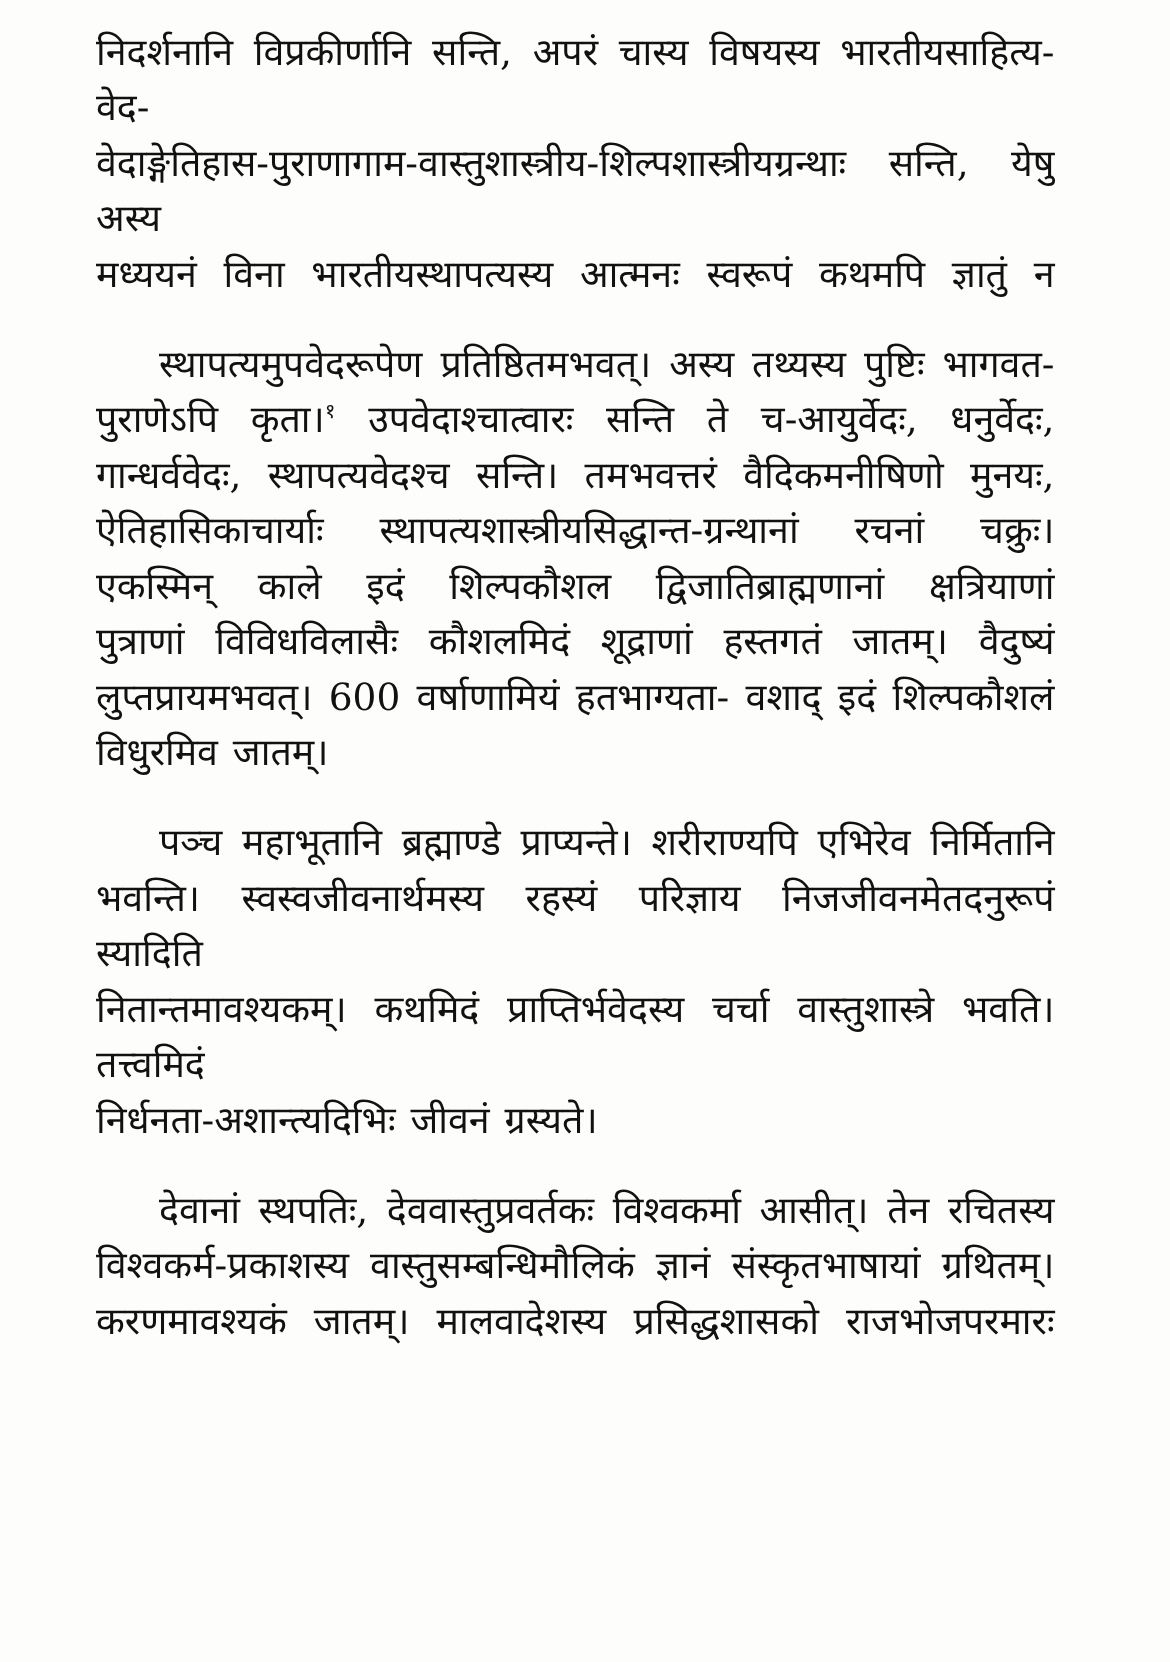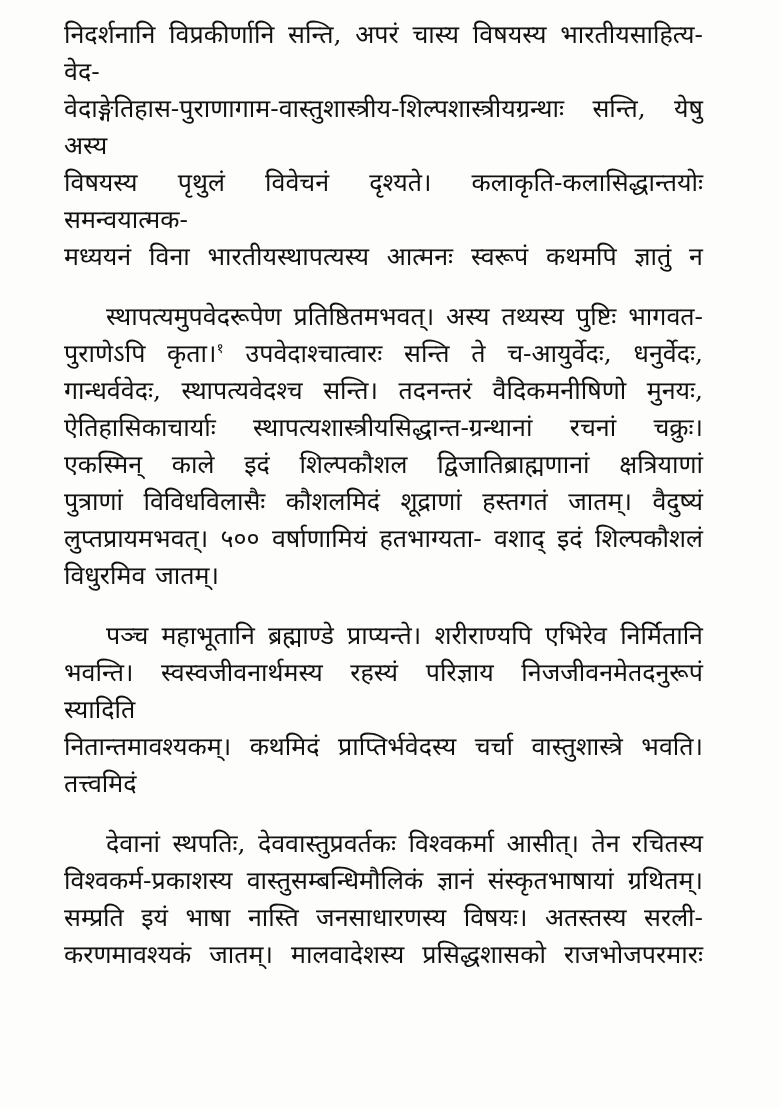--- a/index.html
+++ b/index.html
@@ -43,45 +43,44 @@
   }
 </style>
 </head>
 <body>
 
 <div class="page">
 
   <div class="para">
     <div class="line first">निदर्शनानि विप्रकीर्णानि सन्ति, अपरं चास्य विषयस्य भारतीयसाहित्य-वेद-</div>
     <div class="line">वेदाङ्गेतिहास-पुराणागाम-वास्तुशास्त्रीय-शिल्पशास्त्रीयग्रन्थाः सन्ति, येषु अस्य</div>
-    <div class="line">विषयस्य पृथुलं विवेचनं दृश्यते। कलाकृति-कलासिद्धान्तयोः समन्वयात्मक-</div>
     <div class="line">मध्ययनं विना भारतीयस्थापत्यस्य आत्मनः स्वरूपं कथमपि ज्ञातुं न</div>
   </div>
 
   <div class="para indent">
     <div class="line first">स्थापत्यमुपवेदरूपेण प्रतिष्ठितमभवत्। अस्य तथ्यस्य पुष्टिः भागवत-</div>
     <div class="line">
       <span>पुराणेऽपि कृता।</span><sup class="fn">१</sup>
       <span>उपवेदाश्चात्वारः सन्ति ते च-आयुर्वेदः, धनुर्वेदः,</span>
     </div>
-    <div class="line">गान्धर्ववेदः, स्थापत्यवेदश्च सन्ति। तदनन्तरं वैदिकमनीषिणो मुनयः,</div>
+    <div class="line">गान्धर्ववेदः, स्थापत्यवेदश्च सन्ति। तमभवत्तरं वैदिकमनीषिणो मुनयः,</div>
     <div class="line">ऐतिहासिकाचार्याः स्थापत्यशास्त्रीयसिद्धान्त-ग्रन्थानां रचनां चक्रुः।</div>
     <div class="line">एकस्मिन् काले इदं शिल्पकौशल द्विजातिब्राह्मणानां क्षत्रियाणां</div>
     <div class="line">पुत्राणां विविधविलासैः कौशलमिदं शूद्राणां हस्तगतं जातम्। वैदुष्यं</div>
-    <div class="line">लुप्तप्रायमभवत्। ५०० वर्षाणामियं हतभाग्यता- वशाद् इदं शिल्पकौशलं</div>
+    <div class="line">लुप्तप्रायमभवत्। 600 वर्षाणामियं हतभाग्यता- वशाद् इदं शिल्पकौशलं</div>
     <div class="line last">विधुरमिव जातम्।</div>
   </div>
 
   <div class="para indent">
     <div class="line first">पञ्च महाभूतानि ब्रह्माण्डे प्राप्यन्ते। शरीराण्यपि एभिरेव निर्मितानि</div>
     <div class="line">भवन्ति। स्वस्वजीवनार्थमस्य रहस्यं परिज्ञाय निजजीवनमेतदनुरूपं स्यादिति</div>
     <div class="line">नितान्तमावश्यकम्। कथमिदं प्राप्तिर्भवेदस्य चर्चा वास्तुशास्त्रे भवति। तत्त्वमिदं</div>
+    <div class="line last">निर्धनता-अशान्त्यदिभिः जीवनं ग्रस्यते।</div>
   </div>
 
   <div class="para indent">
     <div class="line first">देवानां स्थपतिः, देववास्तुप्रवर्तकः विश्वकर्मा आसीत्। तेन रचितस्य</div>
     <div class="line">विश्वकर्म-प्रकाशस्य वास्तुसम्बन्धिमौलिकं ज्ञानं संस्कृतभाषायां ग्रथितम्।</div>
-    <div class="line">सम्प्रति इयं भाषा नास्ति जनसाधारणस्य विषयः। अतस्तस्य सरली-</div>
     <div class="line">करणमावश्यकं जातम्। मालवादेशस्य प्रसिद्धशासको राजभोजपरमारः</div>
 
   </div>
 
 </div>
 
 </body></html>

